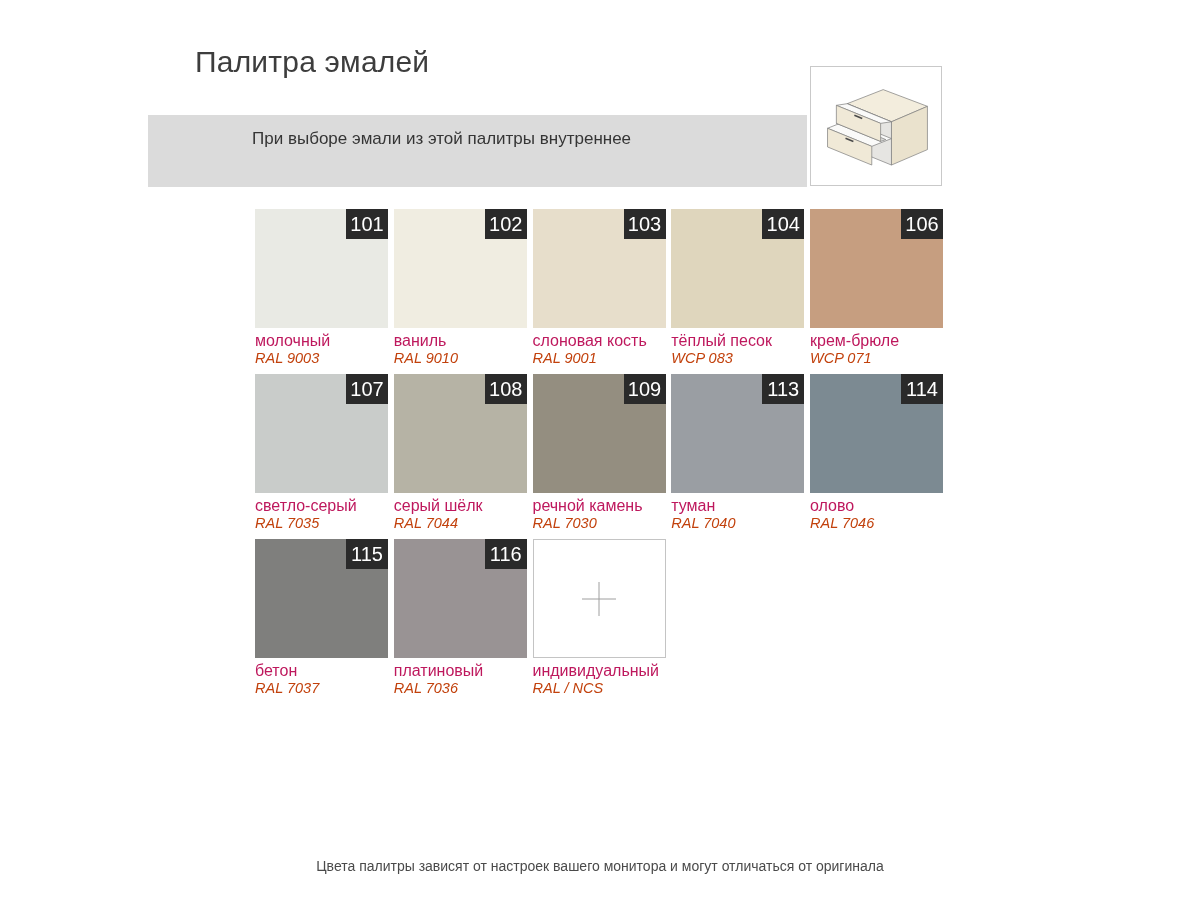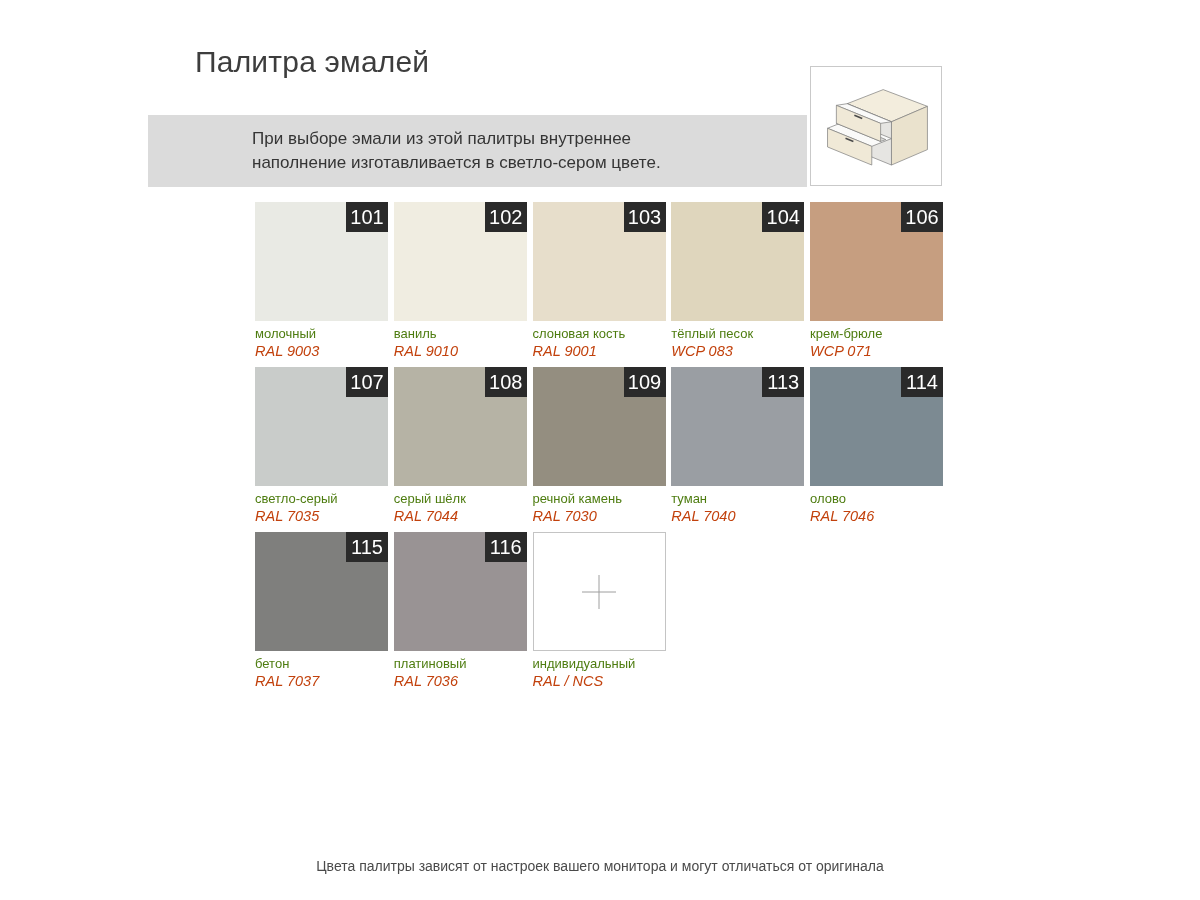--- a/index.html
+++ b/index.html
@@ -20,21 +20,21 @@
     font-size: 17px; line-height: 24px; color: #353535;
   }
 
   .cabinet-box {
     position: absolute; left: 810px; top: 66px; width: 132px; height: 120px;
     background: #ffffff; border: 1px solid #c9c9c9;
   }
   .cabinet-box svg { display: block; width: 100%; height: 100%; }
 
   .swatch-grid {
-    position: absolute; left: 255px; top: 202px; width: 692px;
+    position: absolute; left: 255px; top: 209px; width: 692px;
     display: grid; grid-template-columns: repeat(5, 133px);
     column-gap: 5.75px; row-gap: 7px;
   }
   .swatch-cell { width: 133px; }
   .swatch-color {
     position: relative; width: 133px; height: 119px;
   }
   .swatch-color.custom { background: #ffffff; border: 1px solid #c4c4c4; }
   .swatch-badge {
     position: absolute; top: 0; right: 0; width: 42px; height: 30px;
@@ -42,40 +42,39 @@
     display: flex; align-items: center; justify-content: center;
     font-size: 20px; font-weight: 500;
   }
   .plus-wrap {
     position: absolute; inset: 0;
     display: none; align-items: center; justify-content: center;
   }
   .swatch-color.custom .plus-wrap { display: flex; }
 
   .swatch-name {
-    margin-top: 6px; font-size: 13px; line-height: 14px; color: #4d7c0f;
+    margin-top: 6px; font-size: 16px; line-height: 14px; color: #be185d;
   }
   .swatch-ral {
     margin-top: 2px; font-size: 14.5px; line-height: 17px; color: #c2410c; font-style: italic;
   }
 
   .footer-note {
     position: absolute; left: 0; top: 858px; width: 1200px;
     text-align: center; font-size: 14px; color: #4a4a4a;
   }
 </style>
 </head>
 <body>
 
 <h1 class="page-title">Палитра эмалей</h1>
 
 <div class="info-banner">
   <div class="banner-text">
     <div>При выборе эмали из этой палитры внутреннее</div>
-    <div>наполнение изготавливается в светло-сером цвете.</div>
   </div>
 </div>
 
 <div class="cabinet-box">
   <svg viewBox="0 0 132 120">
     <g stroke="#7a7a7a" stroke-width="0.7" stroke-linejoin="round">
 
       <polygon points="36.7,37.3 73.3,23 118.3,40 81.7,55.7" fill="#F3EDDD"></polygon>
 
       <polygon points="81.7,55.7 118.3,40 118.3,84 81.7,99.7" fill="#EAE2CD"></polygon>

